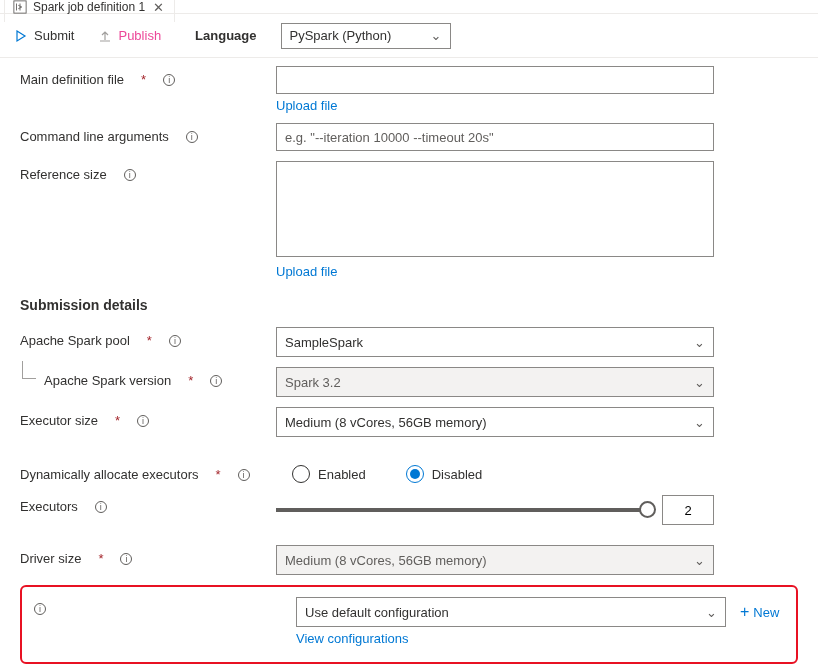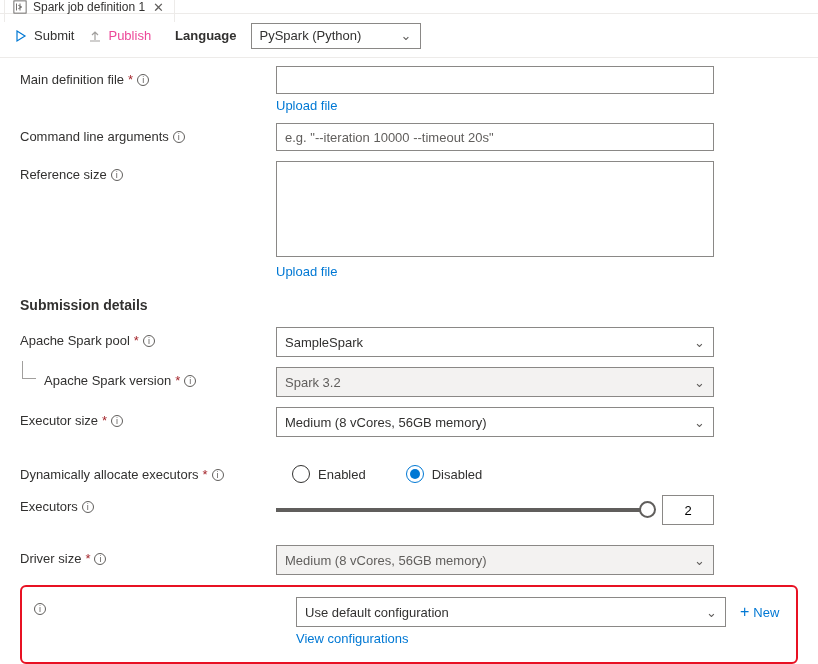--- a/index.html
+++ b/index.html
@@ -25,21 +25,21 @@
       border: 1px solid #edebe9;
       border-bottom: none;
       font-size: 12px;
       height: 30px;
     }
     .tab-icon { width: 14px; height: 14px; }
     .close-x { cursor: pointer; color: #605e5c; font-size: 13px; padding: 0 2px; }
     .toolbar {
       display: flex;
       align-items: center;
-      gap: 14px;
+      gap: 24px;
       padding: 6px 14px;
       border-bottom: 1px solid #edebe9;
       height: 44px;
     }
     .tb-btn {
       display: flex;
       align-items: center;
       gap: 6px;
       font-size: 13px;
       color: #323130;
@@ -65,21 +65,21 @@
       align-items: flex-start;
       margin-bottom: 10px;
     }
     .label-col {
       width: 256px;
       padding-top: 6px;
       font-size: 13px;
       color: #323130;
       display: flex;
       align-items: center;
-      gap: 4px;
+      gap: 17px;
     }
     .label-col.indent { padding-left: 24px; position: relative; }
     .elbow {
       position: absolute;
       left: 2px;
       top: -6px;
       width: 14px;
       height: 18px;
       border-left: 1px solid #a19f9d;
       border-bottom: 1px solid #a19f9d;

